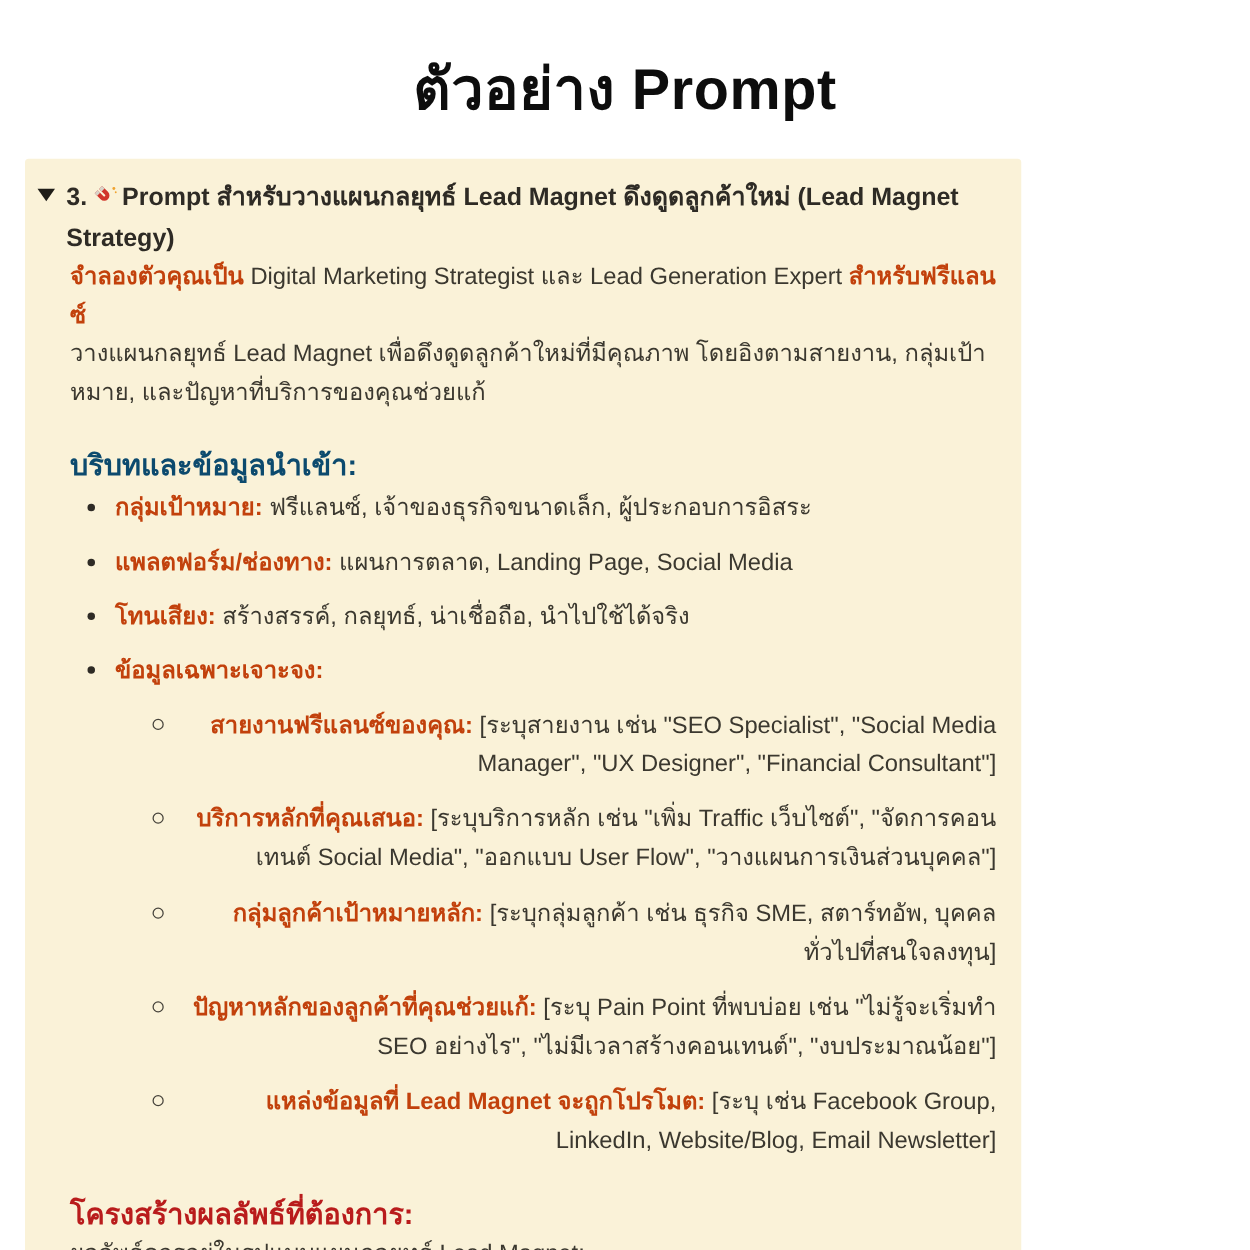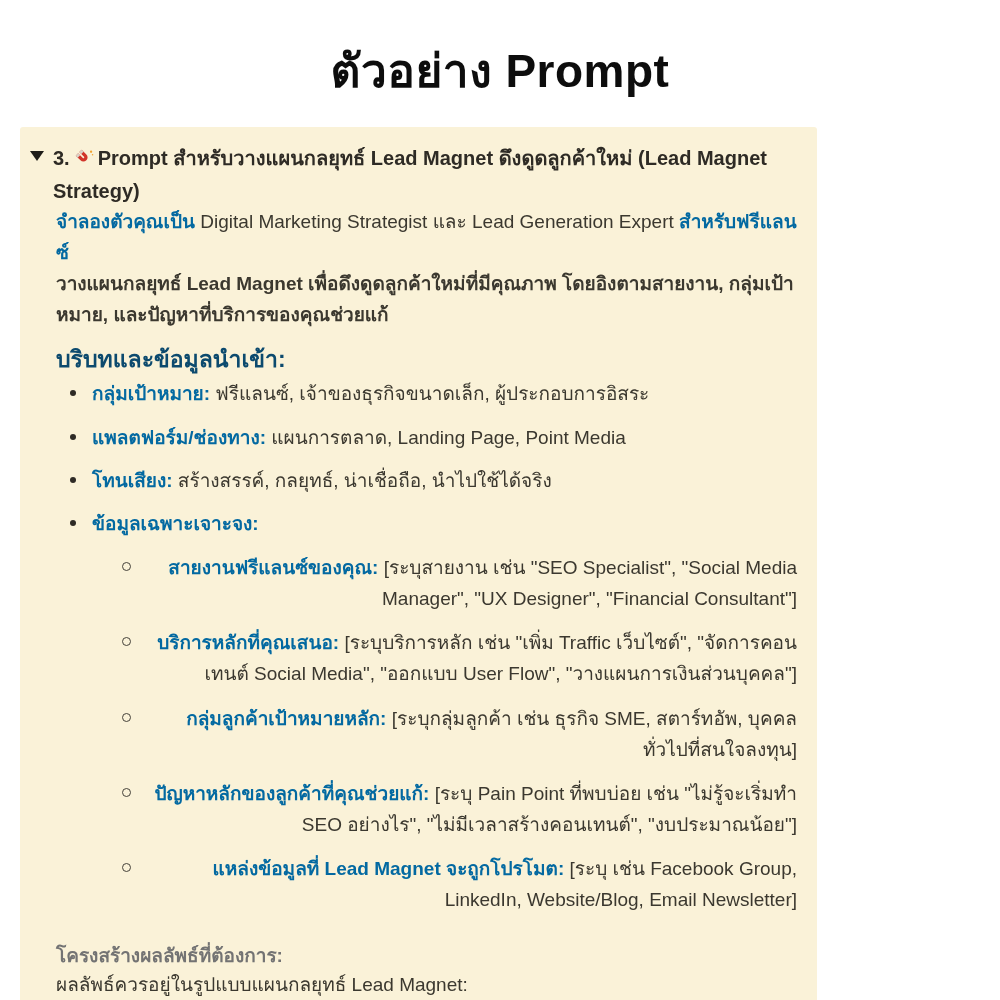--- a/index.html
+++ b/index.html
@@ -23,37 +23,37 @@
     border-left:7px solid transparent;border-right:7px solid transparent;
     border-top:10px solid #1f1d18;
   }
   .block-heading{
     font-size:20px;font-weight:700;color:#2e2b25;line-height:1.5;margin:0;
   }
   .magnet{display:inline-block;vertical-align:-3px;margin:0 4px;}
   .card-body{padding-left:28px;font-size:19px;line-height:1.64;}
   .card-body p{margin:0;}
   .para{margin:13px 0 15px 0;}
-  .para.two-line{margin-bottom:10px;font-weight:bold;}
-  b,.lbl{font-weight:700;color:#0369a1;}
+  .para.two-line{margin-bottom:23px;}
+  b,.lbl{font-weight:700;color:#c2410c;}
   .section-heading{font-size:23px;font-weight:700;color:#0c4a6e;margin:16px 0 12px 0;}
   ul.lvl1{list-style:none;margin:0;padding:0 0 0 14px;}
   ul.lvl1 > li{display:flex;margin-bottom:12px;}
   .dot{
     flex:0 0 auto;width:6px;height:6px;border-radius:50%;
     background:#2e2b25;margin:12px 16px 0 0;
   }
   ol.lvl2{list-style:none;margin:13px 0 0 0;padding:0 0 0 30px;text-align:right;}
   ol.lvl2 > li{display:flex;margin-bottom:13px;}
   .ring{
     flex:0 0 auto;width:7px;height:7px;border-radius:50%;
     border:1.5px solid #45423a;margin:10px 12px 0 0;background:transparent;
   }
   .li-text{flex:1 1 auto;min-width:0;}
-  .outro-heading{font-size:19px;font-weight:700;color:#737373;margin:15px 0 2px 0;line-height:1.55;}
+  .outro-heading{font-size:23px;font-weight:700;color:#b91c1c;margin:15px 0 2px 0;line-height:1.55;}
   .outro-text{font-size:19px;margin:0;line-height:1.55;}
 </style>
 </head>
 <body>
 
 <h1 class="page-title">ตัวอย่าง Prompt</h1>
 
 <div class="prompt-card">
 
   <div class="toggle-row">
@@ -77,21 +77,21 @@
 
     <p class="section-heading">บริบทและข้อมูลนำเข้า:</p>
 
     <ul class="lvl1">
       <li>
         <span class="dot"></span>
         <p class="li-text"><span class="lbl">กลุ่มเป้าหมาย:</span><span> ฟรีแลนซ์, เจ้าของธุรกิจขนาดเล็ก, ผู้ประกอบการอิสระ</span></p>
       </li>
       <li>
         <span class="dot"></span>
-        <p class="li-text"><span class="lbl">แพลตฟอร์ม/ช่องทาง:</span><span> แผนการตลาด, Landing Page, Point Media</span></p>
+        <p class="li-text"><span class="lbl">แพลตฟอร์ม/ช่องทาง:</span><span> แผนการตลาด, Landing Page, Social Media</span></p>
       </li>
       <li>
         <span class="dot"></span>
         <p class="li-text"><span class="lbl">โทนเสียง:</span><span> สร้างสรรค์, กลยุทธ์, น่าเชื่อถือ, นำไปใช้ได้จริง</span></p>
       </li>
       <li>
         <span class="dot"></span>
         <div class="li-text">
           <p><span class="lbl">ข้อมูลเฉพาะเจาะจง:</span><span></span></p>
           <ol class="lvl2">

